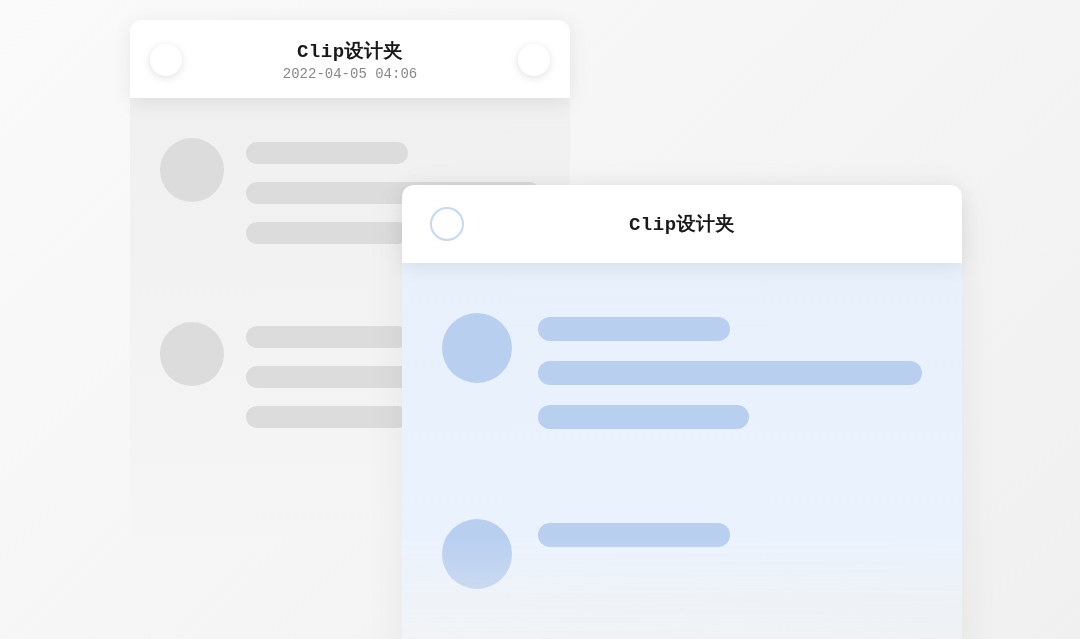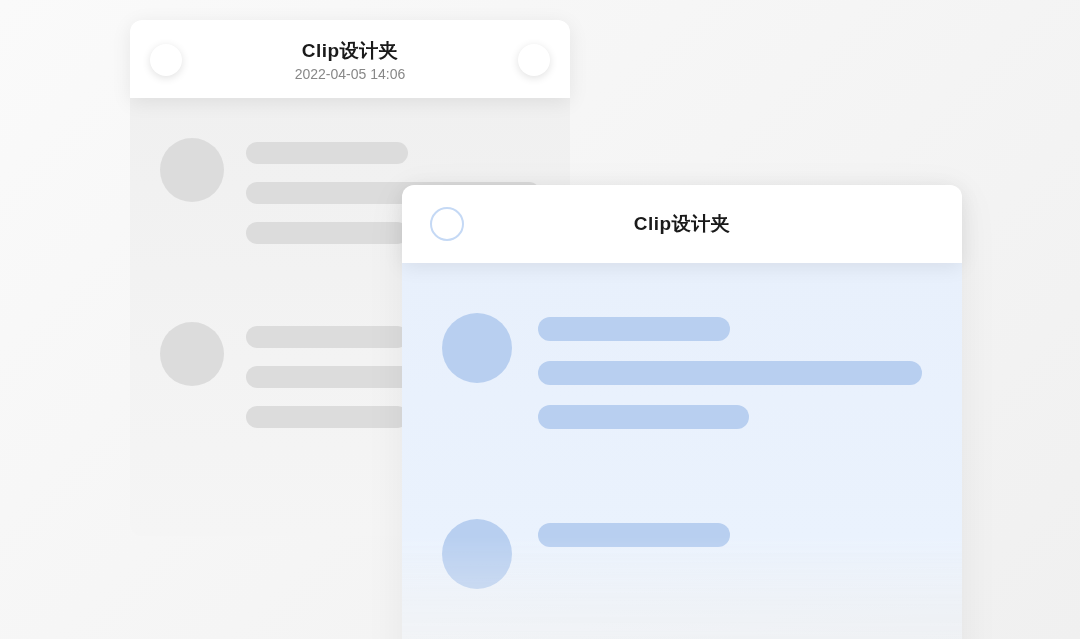--- a/index.html
+++ b/index.html
@@ -1,18 +1,19 @@
 <!DOCTYPE html>
 <html><head>
   <meta charset="utf-8">
   <style>
     * {
       margin: 0;
       padding: 0;
       box-sizing: border-box;
+      font-family: Liberation Mono, monospace;
     }
     
     body {
       width: 1080px;
       height: 639px;
       background: linear-gradient(135deg, #fafafa 0%, #f5f5f5 50%, #f0f0f0 100%);
       font-family: -apple-system, BlinkMacSystemFont, "Segoe UI", "PingFang SC", "Microsoft YaHei", sans-serif;
       position: relative;
       overflow: hidden;
       border-radius: 16px;
@@ -194,21 +195,21 @@
     }
   </style>
 </head>
 <body>
 
 <div class="card-back">
   <div class="card-back-header">
     <div class="back-circle"></div>
     <div class="back-header-text">
       <div class="back-title">Clip设计夹</div>
-      <div class="back-subtitle">2022-04-05 14:06</div>
+      <div class="back-subtitle">2022-04-05 04:06</div>
     </div>
     <div class="back-circle"></div>
   </div>
   <div class="card-back-body">
     <div class="skel-row">
       <div class="skel-avatar"></div>
       <div class="skel-lines">
         <div class="skel-line short"></div>
         <div class="skel-line full"></div>
         <div class="skel-line short"></div>

